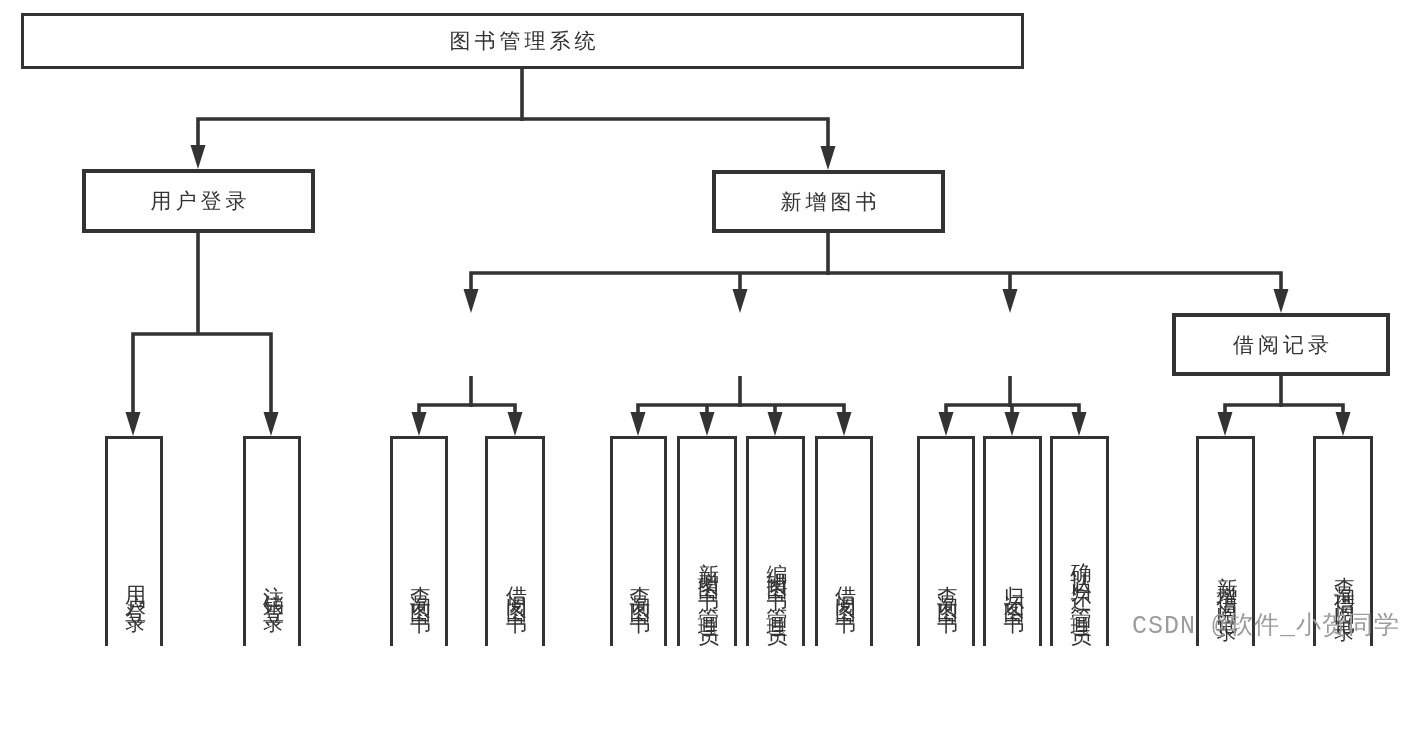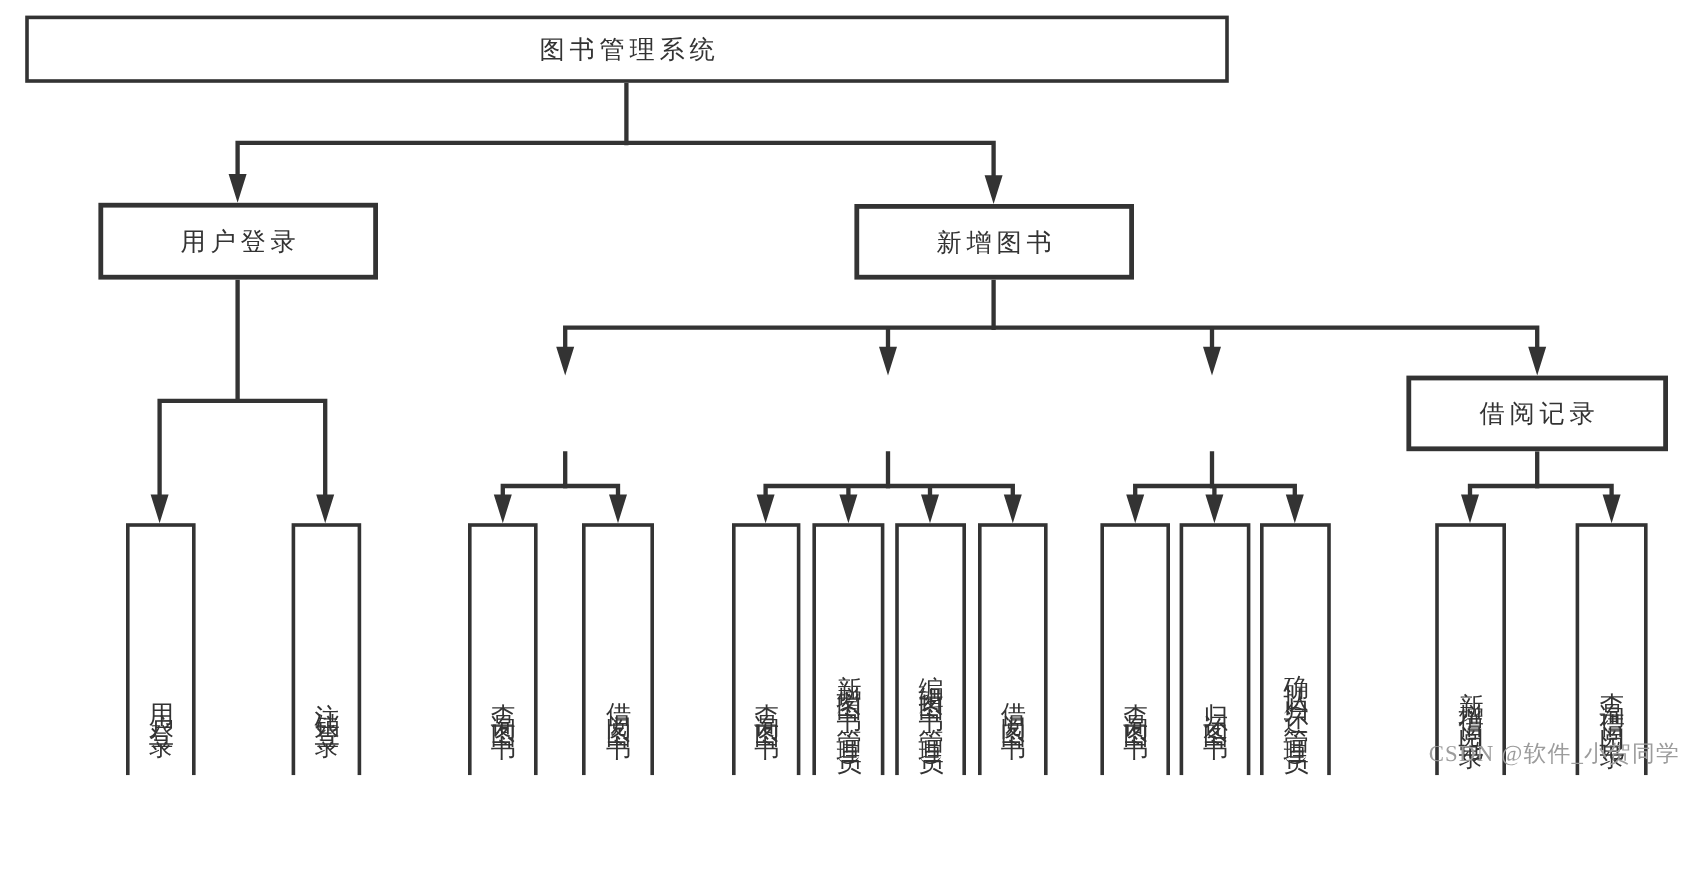--- a/index.html
+++ b/index.html
@@ -1,21 +1,21 @@
 <!DOCTYPE html>
 <html><head>
 <meta charset="utf-8">
 <style>
   html, body { margin: 0; padding: 0; background: #ffffff; }
   .stage {
     position: relative;
     width: 1405px;
     height: 646px;
     background: #ffffff;
-    font-family: Liberation Serif, serif;
+    font-family: Liberation Mono, monospace;
     color: #333333;
     overflow: hidden;
   }
   .connector-svg {
     position: absolute;
     left: 0; top: 0;
     width: 1405px; height: 747px;
     z-index: 1;
   }
   .node {
@@ -63,21 +63,21 @@
   .l-8  { left: 815px;  width: 58px; }
   .l-9  { left: 917px;  width: 58px; }
   .l-10 { left: 983px;  width: 59px; }
   .l-11 { left: 1050px; width: 59px; }
   .l-12 { left: 1196px; width: 59px; }
   .l-13 { left: 1313px; width: 60px; }
   .watermark {
     position: absolute;
     right: 5px;
     bottom: 5px;
-    font-size: 19px;
+    font-size: 25px;
     color: #9c9c9c;
     letter-spacing: 1px;
     z-index: 5;
     white-space: nowrap;
   }
 </style>
 </head>
 <body>
 
 <div class="stage">

